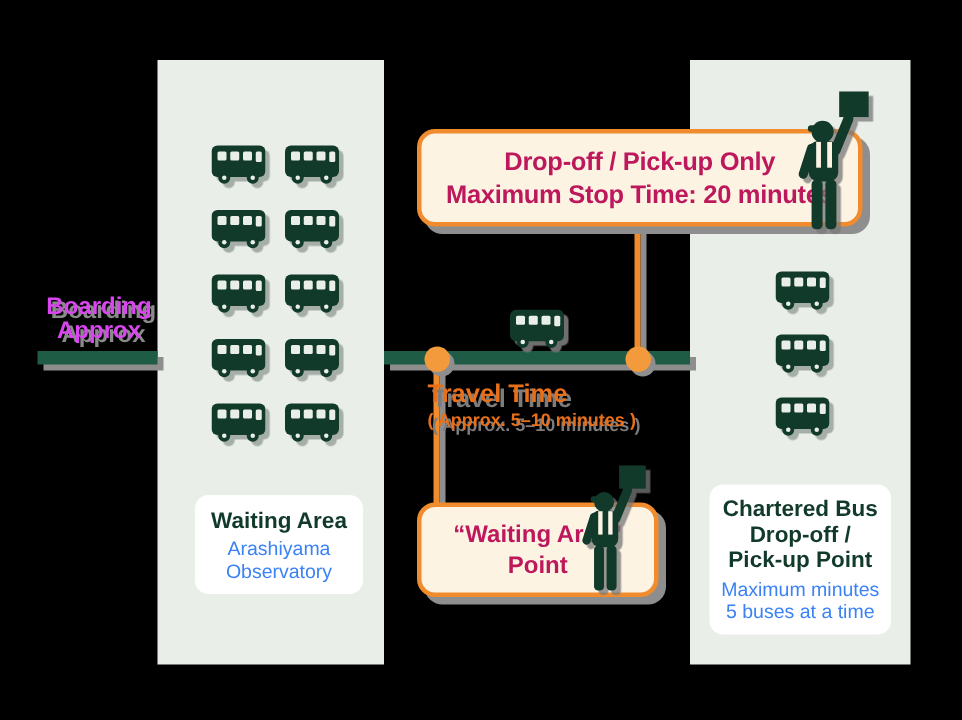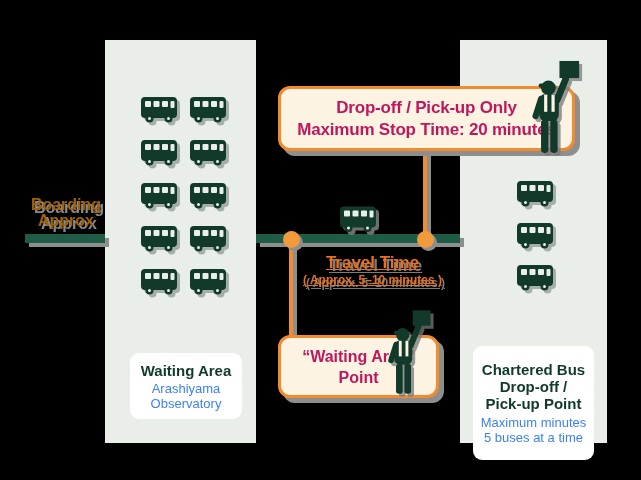--- a/index.html
+++ b/index.html
@@ -26,41 +26,41 @@
   .node{width:17px;height:17px;border-radius:50%;background:#F39A3C;
         box-shadow:3px 3px 0 #8E8E8E;z-index:5;}
   #node-exit{left:283px;top:231px;}
   #node-dropoff{left:417px;top:231px;}
   .connector{width:4px;background:#F08C2E;box-shadow:4px 4px 0 #8E8E8E;z-index:4;}
   #connector-up{left:423px;top:150px;height:85px;}
   #connector-down{left:289px;top:246px;height:92px;}
   #road-bus{left:340px;top:205px;width:36px;height:28px;z-index:4;
             filter:drop-shadow(3px 3px 0 #6f6f6f);}
   #boarding-label{left:16px;top:197px;width:100px;text-align:center;
-      font-weight:bold;font-size:16px;line-height:16px;color:#a16207;
+      font-weight:bold;font-size:16px;line-height:16px;color:#d946ef;
       text-shadow:3px 3px 0 #8a8a8a;}
-  #travel-label{left:285px;top:253px;width:175px;text-align:center;color:#E9701A;
-      font-weight:bold;text-shadow:3px 3px 0 #7c7c7c;z-index:4;text-decoration:underline;}
+  #travel-label{left:285px;top:253px;width:175px;color:#E9701A;
+      font-weight:bold;text-shadow:3px 3px 0 #7c7c7c;z-index:4;}
   #travel-label .l1{font-size:17px;line-height:19px;}
   #travel-label .l2{font-size:12px;line-height:16px;}
 
   
   .callout{background:#FCF3E3;border:3px solid #F08C2E;border-radius:12px;
            box-shadow:5px 5px 0 #8E8E8E;color:#be185d;font-weight:bold;
            display:flex;flex-direction:column;justify-content:center;text-align:center;
            z-index:6;box-sizing:border-box;}
   #top-callout{left:278px;top:86px;width:297px;height:65px;font-size:17px;
                line-height:22px;letter-spacing:-0.2px;}
   #exit-callout{left:278px;top:335px;width:161px;height:63px;font-size:16px;line-height:21px;}
 
   
   .info-box{background:#fff;border-radius:9px;text-align:center;box-sizing:border-box;
-            display:flex;flex-direction:column;justify-content:center;z-index:2;margin-top:23px;}
+            display:flex;flex-direction:column;justify-content:center;z-index:2;}
   #left-info{left:25px;top:290px;width:112px;height:66px;}
-  #right-info{left:13px;top:283px;width:121px;height:114px;}
+  #right-info{left:13px;top:283px;width:121px;height:100px;}
   .info-title{color:#123A2B;font-weight:bold;font-size:15px;line-height:17px;}
   .info-sub{color:#3b82f6;font-size:13px;line-height:15px;margin-top:2px;}
   #right-info .info-sub{margin-top:3px;}
 
   
   .flagman{color:#123A2B;z-index:7;filter:drop-shadow(3px 3px 0 rgba(120,120,120,.75));}
   #flagman-top{left:530px;top:60px;width:54px;height:95px;}
   #flagman-bottom{left:386px;top:309px;width:49px;height:87px;}
   svg{display:block;}
 </style>

